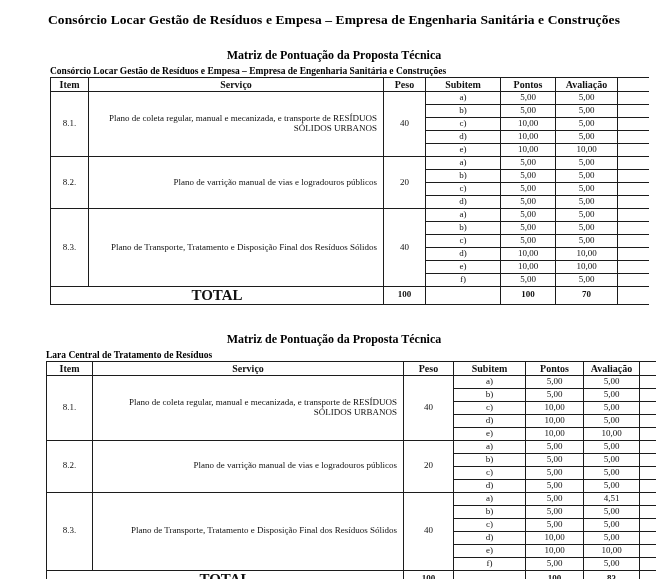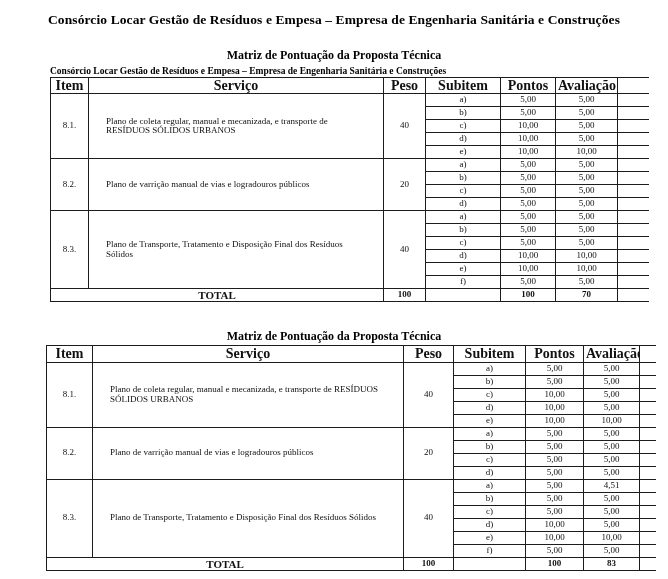--- a/index.html
+++ b/index.html
@@ -41,24 +41,24 @@
   .t2 { margin-left:46px; width:609px; }
 
   th, td {
     border:1px solid #1c1c1c;
     font-size:9px; line-height:1.1;
     padding:0 2px;
     height:12px;
     text-align:center; vertical-align:middle;
     overflow:hidden;
   }
-  th { font-weight:bold; font-size:14px; height:13px; }
-
-  td.service { text-align:left; padding:0 17px; }
-  td.total-label { font-weight:bold; font-size:11px; }
+  th { font-weight:bold; font-size:10px; height:13px; }
+
+  td.service { text-align:right; padding:0 6px; }
+  td.total-label { font-weight:bold; font-size:15px; }
   tr.total-row td { font-weight:bold; }
 
   
   th.ghost, td.ghost { border-right:none; padding:0; }
 
   
   .t1 col.c1{width:38px}.t1 col.c2{width:295px}.t1 col.c3{width:42px}
   .t1 col.c4{width:75px}.t1 col.c5{width:55px}.t1 col.c6{width:62px}
   .t1 col.c7{width:31px}
   .t2 col.c1{width:46px}.t2 col.c2{width:311px}.t2 col.c3{width:50px}
@@ -203,20 +203,21 @@
             <td>100</td>
             <td>70</td>
             <td class="ghost"></td>
           </tr>
         </tbody>
       </table>
   </div>
 
   <div class="sec2">
     <div class="matrix-title">Matriz de Pontuação da Proposta Técnica</div>
+    <div class="matrix-subtitle">Lara Central de Tratamento de Resíduos</div>
     <table class="t2">
         <colgroup>
           <col class="c1">
           <col class="c2">
           <col class="c3">
           <col class="c4">
           <col class="c5">
           <col class="c6">
           <col class="c7">
         </colgroup>

